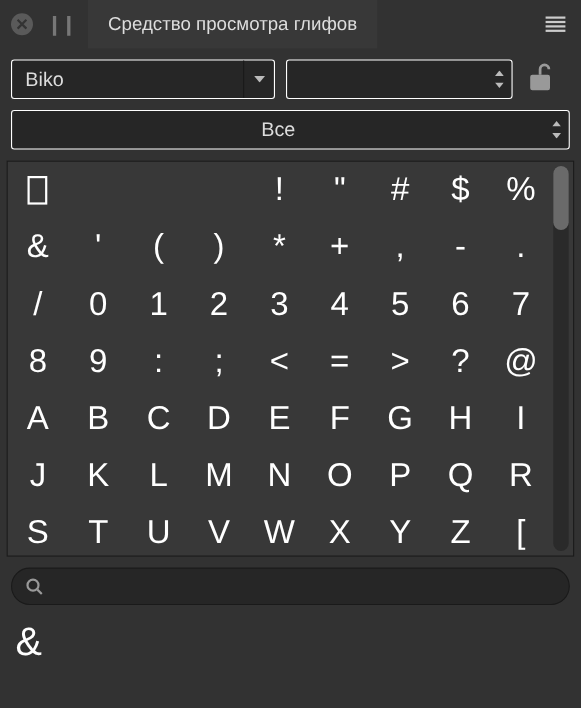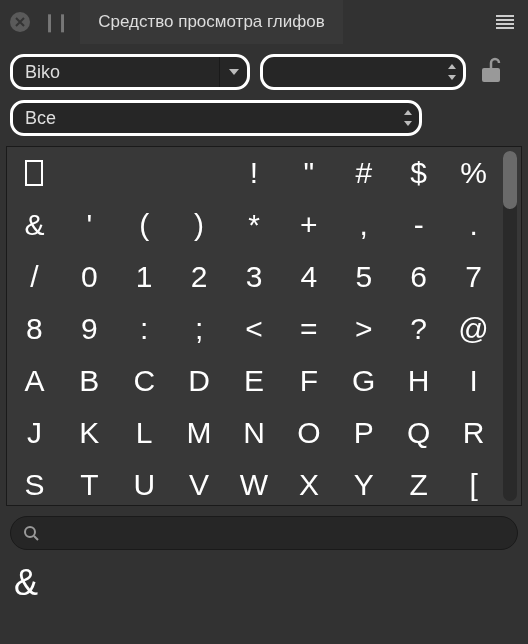--- a/index.html
+++ b/index.html
@@ -10,24 +10,24 @@
   .tb-close svg { width:10px; height:10px; }
   .tb-pause { margin-left: 12px; color: #777; font-size: 18px; letter-spacing: -2px; }
   .tb-tab { margin-left: 12px; height: 44px; background: #383838; display: flex; align-items: center; padding: 16px 18px; color: #ddd; font-size: 17px; }
   .tb-spacer { flex: 1; }
   .tb-menu { margin-right: 10px; display:flex; flex-direction:column; gap:2px; padding:4px;}
   .tb-menu div { width:18px; height:2px; background:#ccc; }
   
   .toolbar-row { display: flex; align-items: center; padding: 10px 10px 0 10px; gap: 10px; }
   .toolbar-row2 { padding: 10px 10px 10px 10px; }
   
-  .select-wrap { position: relative; background: #262626; border: 3px solid #ffffff; border-radius: 14px; height: 36px; display: flex; align-items: center; }
+  .select-wrap { position: relative; background: #262626; border: 1px solid #ffffff; border-radius: 3px; height: 36px; display: flex; align-items: center; }
   .font-select { width: 240px; }
   .style-select { width: 206px; }
-  .category-select { width: 412px; }
+  .category-select { width: 508px; text-align: center; }
   .select-wrap span.val { flex:1; padding: 0 12px; color: #ddd; font-size: 18px; white-space:nowrap; overflow:hidden; }
   .select-btn { width: 28px; height: 100%; border-left: 1px solid #1a1a1a; display:flex; align-items:center; justify-content:center; }
   .select-btn svg { fill:#bbb; }
   .spinner { width: 22px; height: 100%; display:flex; flex-direction:column; align-items:center; justify-content:center; gap:6px;}
   .spinner svg { fill:#bbb; }
   
   .lock { margin-left: 4px; }
   .lock svg { width:22px; height:28px; }
 
   .grid-container { position: relative; margin: 0 6px; background: #383838; border: 1px solid #1a1a1a; height: 360px; }

